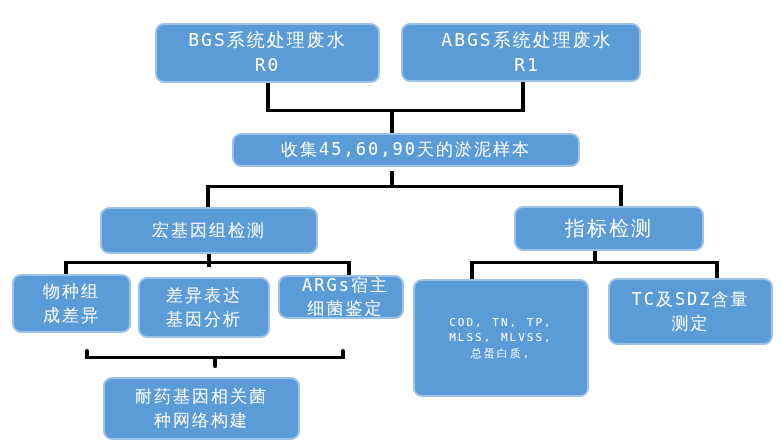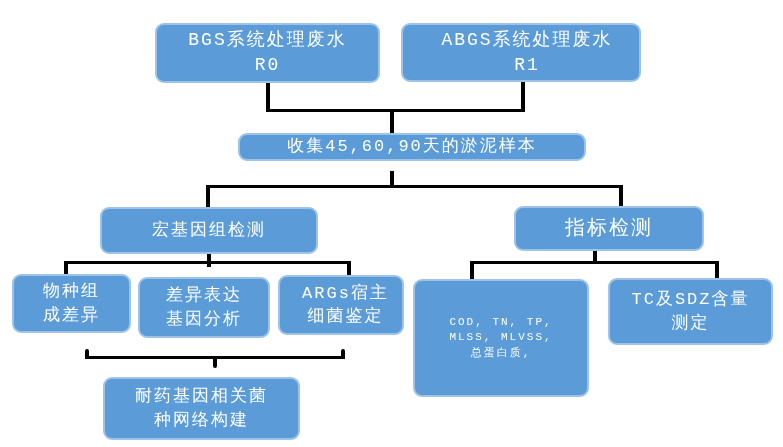--- a/index.html
+++ b/index.html
@@ -22,36 +22,35 @@
     border: 2px solid var(--box-border, #9DC3E8);
     border-radius: 9px;
     color: var(--text-color, #ffffff);
     display: flex;
     flex-direction: column;
     align-items: center;
     justify-content: center;
     text-align: center;
     letter-spacing: 2px;
     line-height: 1.38;
-    font-family: Liberation Mono, monospace;
   }
   .node .ln { white-space: nowrap; }
   .line {
     position: absolute;
     background: var(--line-color, #000000);
   }
   
   #n-bgs        { left:155px; top:23px;  width:225px; height:60px;  font-size:18px; }
   #n-abgs       { left:401px; top:23px;  width:240px; height:59px;  font-size:18px;padding-left:12px; }
-  #n-collect    { left:238px; top:133px; width:348px; height:28px;  font-size:17px;align-items:center; }
+  #n-collect    { left:232px; top:133px; width:348px; height:34px;  font-size:17px;align-items:center; }
   #n-meta       { left:100px; top:207px; width:218px; height:47px;  font-size:17px; }
   #n-indicator  { left:514px; top:206px; width:190px; height:45px;  font-size:20px; }
   #n-species    { left:12px;  top:274px; width:119px; height:59px;  font-size:17px; }
   #n-diffexpr   { left:138px; top:277px; width:132px; height:61px;  font-size:17px; }
-  #n-argshost   { left:278px; top:275px; width:126px; height:60px;  font-size:17px;padding-left:9px; }
+  #n-argshost   { left:278px; top:275px; width:126px; height:44px;  font-size:17px;padding-left:9px; }
   #n-cod        { left:413px; top:279px; width:176px; height:118px; font-size:11px; }
   #n-tcsdz      { left:608px; top:278px; width:165px; height:67px;  font-size:17px; }
   #n-network    { left:103px; top:377px; width:197px; height:63px;  font-size:17px; }
   
   
   #l-v1  { left:266px; top:83px;  width:4px;   height:29px; }
   #l-v2  { left:521px; top:82px;  width:4px;   height:30px; }
   #l-h1  { left:266px; top:109px; width:259px; height:3px;  }
   #l-v3  { left:390px; top:109px; width:4px;   height:24px; }
   

